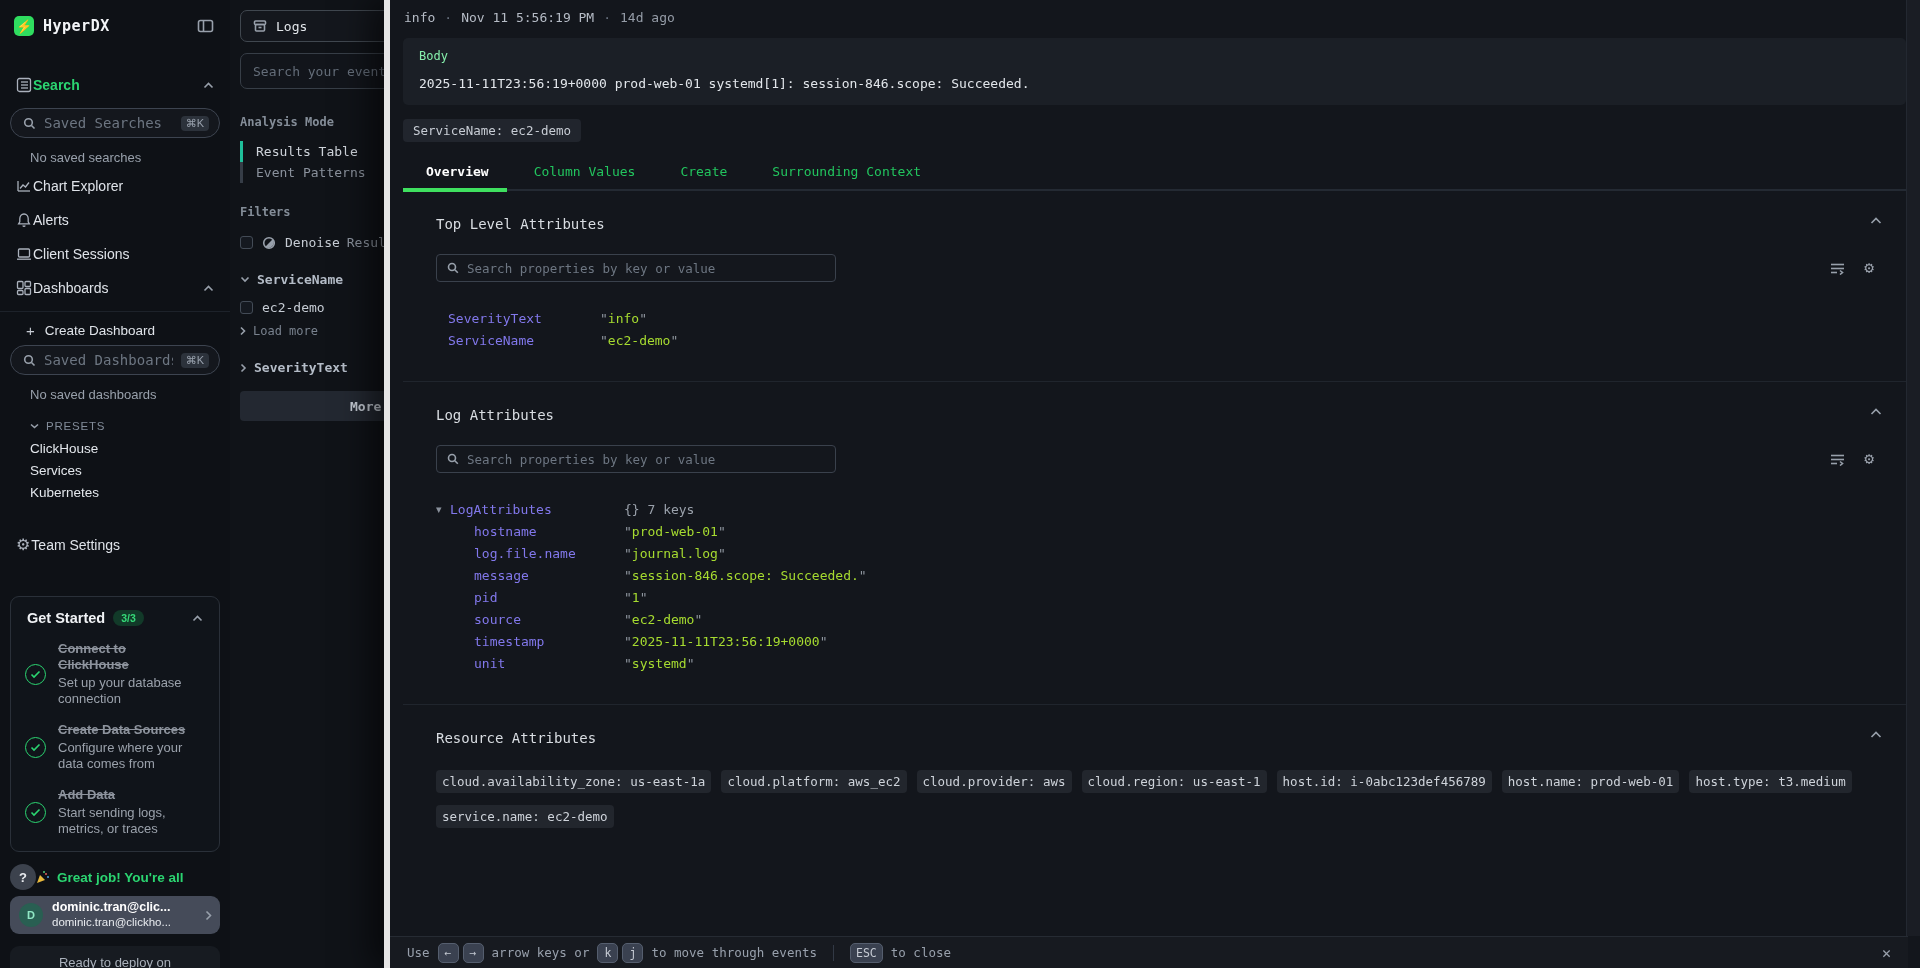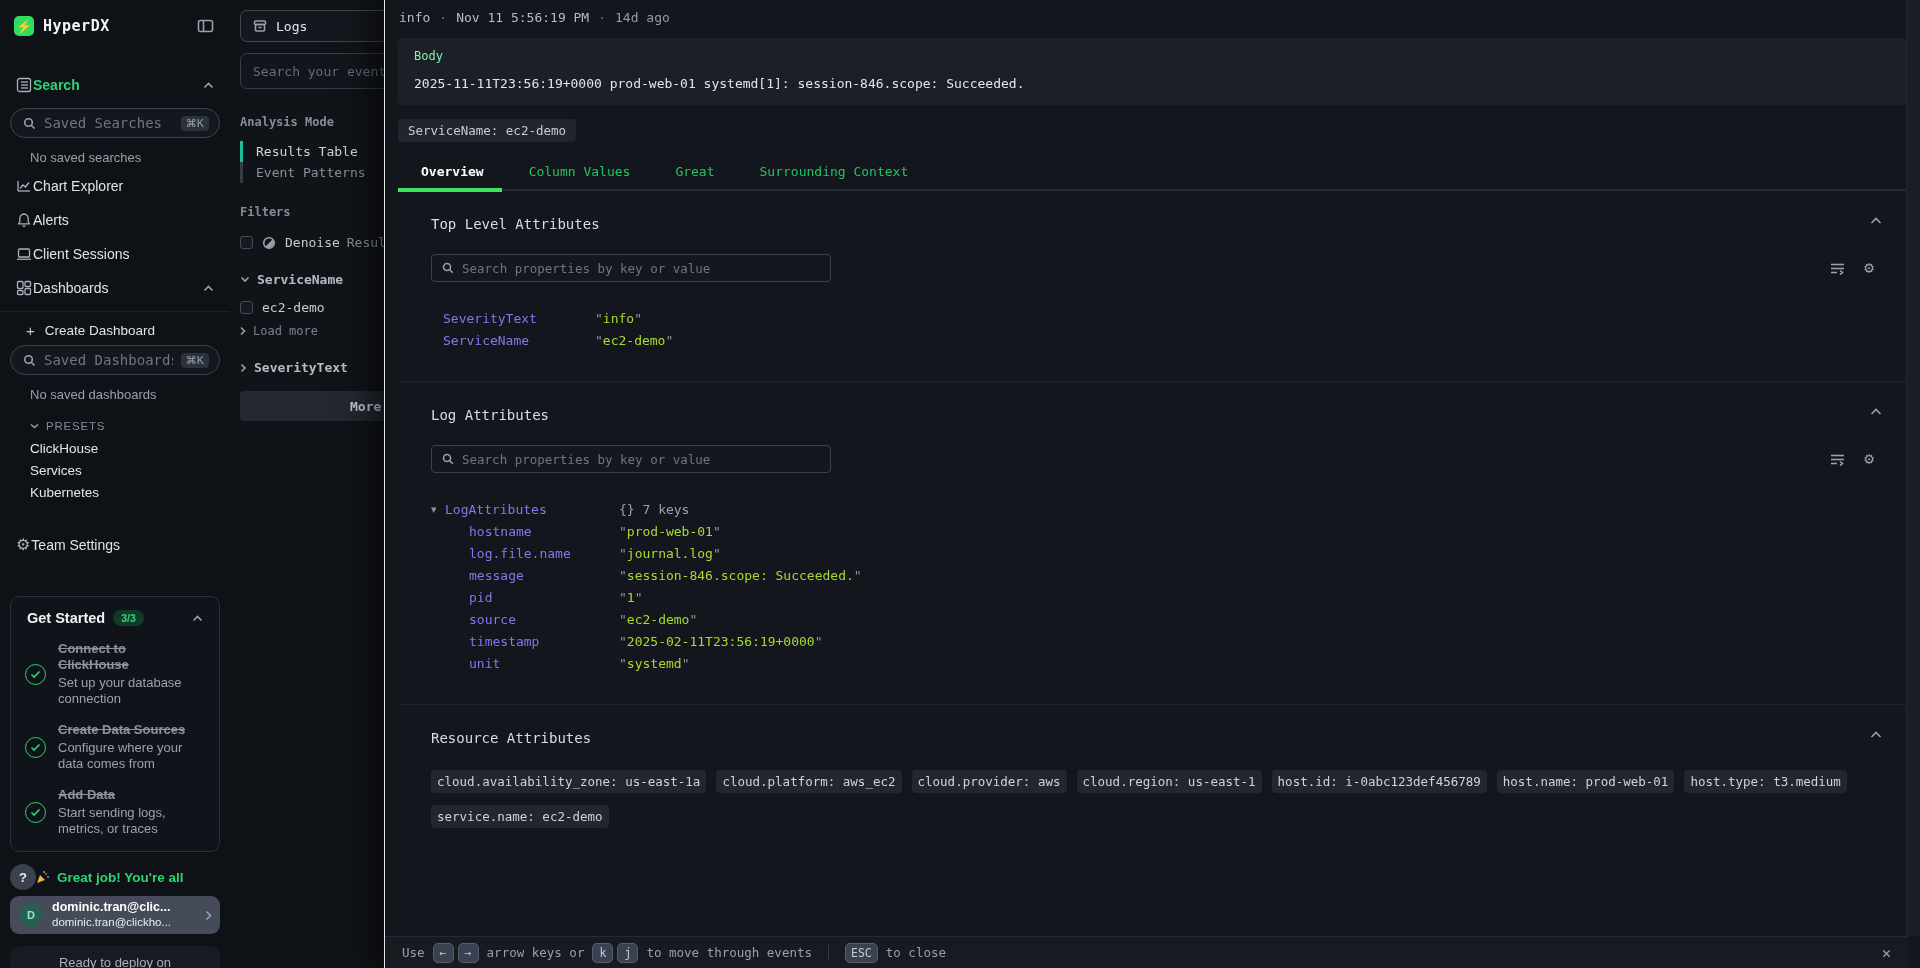--- a/index.html
+++ b/index.html
@@ -65,21 +65,21 @@
   .mode-item.active{color:#ced3da;}
   .mode-item.active::before{background:#1fbf9a;}
   .check-row{display:flex;align-items:center;gap:9px;margin-top:16px;font-size:13px;color:#c6ccd4;}
   .checkbox{width:13px;height:13px;min-width:13px;border:1px solid #434b56;border-radius:3px;background:#151920;}
   .dim{color:#8a919c;}
   .group-row{display:flex;align-items:center;gap:7px;margin-top:22px;font-size:13px;font-weight:bold;color:#b4bcc7;}
   .loadmore-row{display:flex;align-items:center;gap:7px;margin-top:9px;font-size:12px;color:#79828e;}
   .more-btn{margin-top:16px;width:314px;height:30px;background:#232831;border-radius:4px;color:#c3c9d2;font-weight:bold;font-size:13px;display:flex;align-items:center;justify-content:center;border:none;cursor:pointer;font-family:"DejaVu Sans Mono",monospace;}
 
   
-  .overlay{position:absolute;left:384px;top:0;right:0;bottom:0;background:#13161c;border-left:1px solid #e5e5e5;box-shadow:-14px 0 30px rgba(0,0,0,.55);z-index:10;}
+  .overlay{position:absolute;left:384px;top:0;right:0;bottom:0;background:#13161c;border-left:6px solid #e5e5e5;box-shadow:-14px 0 30px rgba(0,0,0,.55);z-index:10;}
   .scrolltrack{position:absolute;top:0;right:0;bottom:32px;width:14px;background:#1a1d24;border-left:1px solid #232831;cursor:pointer;}
   .ov-content{position:absolute;left:0;top:0;right:14px;bottom:32px;padding:10px 0 0 13px;overflow:hidden;}
   .evt-header{display:flex;align-items:center;gap:9px;color:#b6bcc6;font-size:13px;padding-left:1px;}
   .evt-header .sep{color:#6a7280;}
   .evt-header .rel{color:#959ca7;}
   .body-card{margin-top:13px;background:#1b1f26;border-radius:5px;padding:11px 16px 14px;}
   .body-label{color:#86efac;font-size:12px;}
   .body-text{margin-top:13px;color:#e2e6eb;font-size:13px;}
   .svc-tag{display:inline-block;margin-top:14px;background:#21252d;border-radius:4px;padding:4px 10px;font-size:12.5px;color:#c8cdd5;cursor:pointer;}
   .tabs{margin-top:15px;display:flex;gap:45px;padding-left:23px;border-bottom:2px solid #242a33;position:relative;}
@@ -402,21 +402,21 @@
     <div class="body-card">
       <div class="body-label">Body</div>
       <div class="body-text">2025-11-11T23:56:19+0000 prod-web-01 systemd[1]: session-846.scope: Succeeded.</div>
     </div>
 
     <span class="svc-tag">ServiceName: ec2-demo</span>
 
     <div class="tabs">
       <span class="tab active">Overview</span>
       <span class="tab">Column Values</span>
-      <span class="tab">Great</span>
+      <span class="tab">Create</span>
       <span class="tab">Surrounding Context</span>
     </div>
 
     
     <div class="section">
       <h3 class="sec-title">Top Level Attributes</h3>
       <span class="sec-chev chev">
           <svg width="12" height="8" viewBox="0 0 12 8">
             <polyline points="1.5,6 6,1.5 10.5,6"></polyline>
           </svg>
@@ -512,21 +512,21 @@
             <span class="kv-val">1</span>
           </div>
         <div class="kv-row">
             <span class="ind"></span>
             <span class="kv-key">source</span>
             <span class="kv-val">ec2-demo</span>
           </div>
         <div class="kv-row">
             <span class="ind"></span>
             <span class="kv-key">timestamp</span>
-            <span class="kv-val">2025-02-11T23:56:19+0000</span>
+            <span class="kv-val">2025-11-11T23:56:19+0000</span>
           </div>
         <div class="kv-row">
             <span class="ind"></span>
             <span class="kv-key">unit</span>
             <span class="kv-val">systemd</span>
           </div>
       </div>
     </div>
 
     

